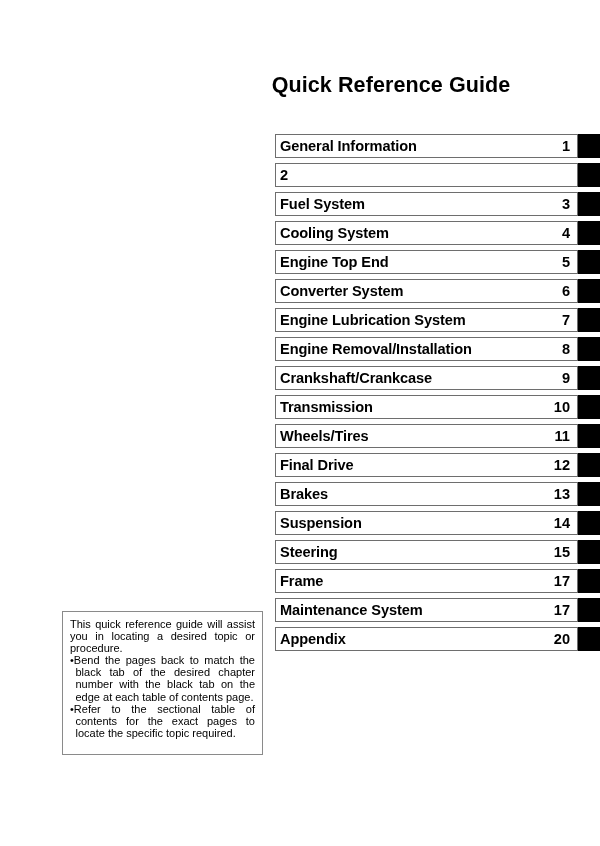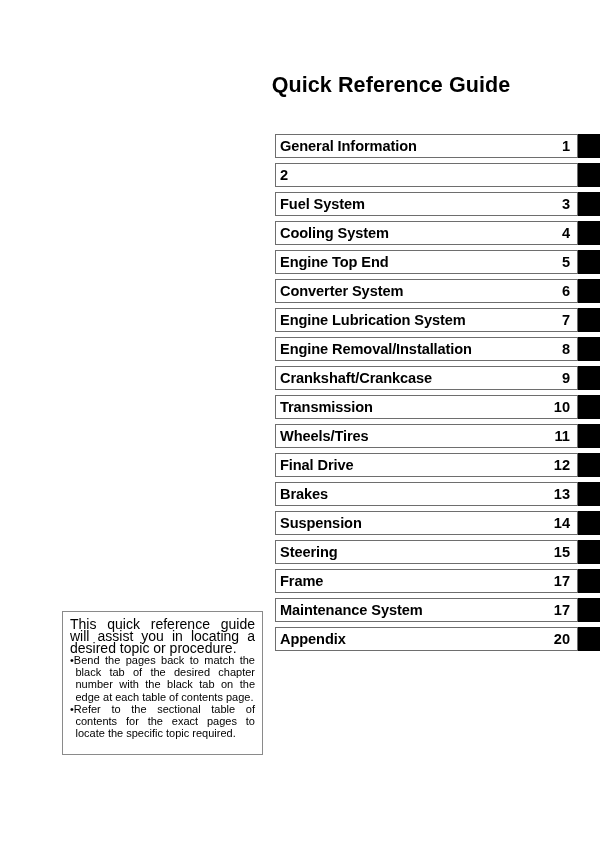--- a/index.html
+++ b/index.html
@@ -97,21 +97,21 @@
     top: 611px;
     width: 201px;
     height: 144px;
     box-sizing: border-box;
     border: 1.2px solid #8a8a8a;
     background: #ffffff;
     padding: 6px 7px 4px 7px;
   }
 
   .note-para {
-    font-size: 14px;
+    font-size: 11px;
     line-height: 12.1px;
     text-align: justify;
     text-justify: inter-word;
     margin: 0;
     color: #000000;
   }
 
   .note-bullet {
     font-size: 11px;
     line-height: 12.1px;

